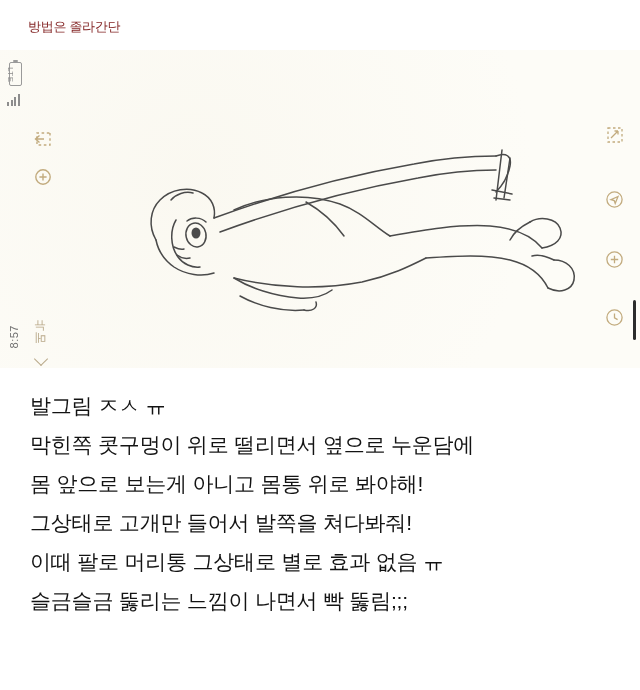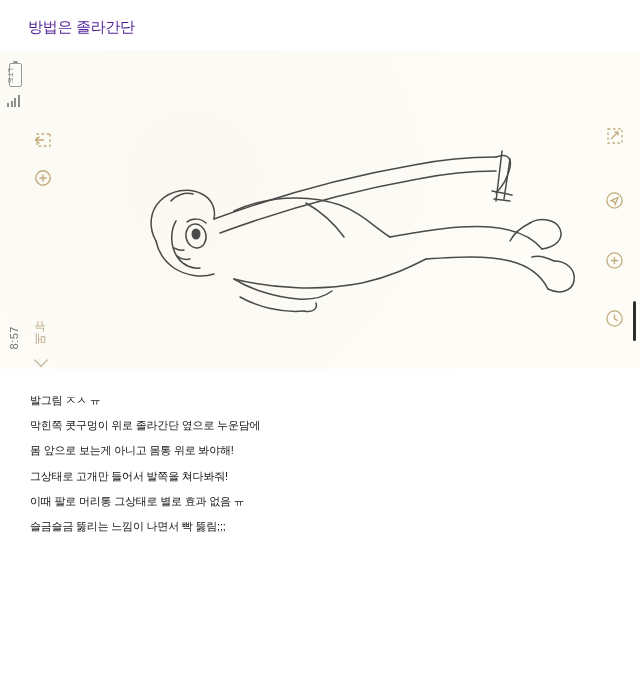--- a/index.html
+++ b/index.html
@@ -12,24 +12,24 @@
     height: 690px;
     font-family: "Liberation Sans", sans-serif;
     color: #1a1a1a;
     overflow: hidden;
     position: relative;
   }
 
   
   .title-bar {
     padding: 18px 0 14px 28px;
-    font-size: 15px;
+    font-size: 13px;
     font-weight: 400;
     letter-spacing: -0.3px;
-    color: #4c1d95;
+    color: #7f1d1d;
   }
 
   
   .shot {
     position: relative;
     width: 640px;
     height: 318px;
     background: #fdfcf7;
     overflow: hidden;
   }
@@ -170,21 +170,21 @@
     height: 318px;
   }
 
   
   .caption {
     padding: 24px 30px 10px 30px;
     background: #ffffff;
   }
   .caption p {
     margin: 0 0 10px 0;
-    font-size: 11px;
+    font-size: 21px;
     line-height: 1.38;
     color: #131313;
     letter-spacing: -0.2px;
   }
   .caption p:last-child { margin-bottom: 16px; }
 </style>
 </head>
 <body>
 
 <div class="title-bar">방법은 졸라간단</div>
@@ -293,18 +293,18 @@
         <path d="M9.5 5.6 L9.5 9.8 L12.6 11.6"></path>
       </svg>
     </div>
 
     <div class="scroll-pill"></div>
   </div>
 </div>
 
 <div class="caption">
   <p>발그림 ㅈㅅ ㅠ</p>
-  <p>막힌쪽 콧구멍이 위로 졸라간단 옆으로 누운담에</p>
+  <p>막힌쪽 콧구멍이 위로 떨리면서 옆으로 누운담에</p>
   <p>몸 앞으로 보는게 아니고 몸통 위로 봐야해!</p>
   <p>그상태로 고개만 들어서 발쪽을 쳐다봐줘!</p>
   <p>이때 팔로 머리통 그상태로 별로 효과 없음 ㅠ</p>
   <p>슬금슬금 뚫리는 느낌이 나면서 빡 뚫림;;;</p>
 </div>
 
 </body></html>

